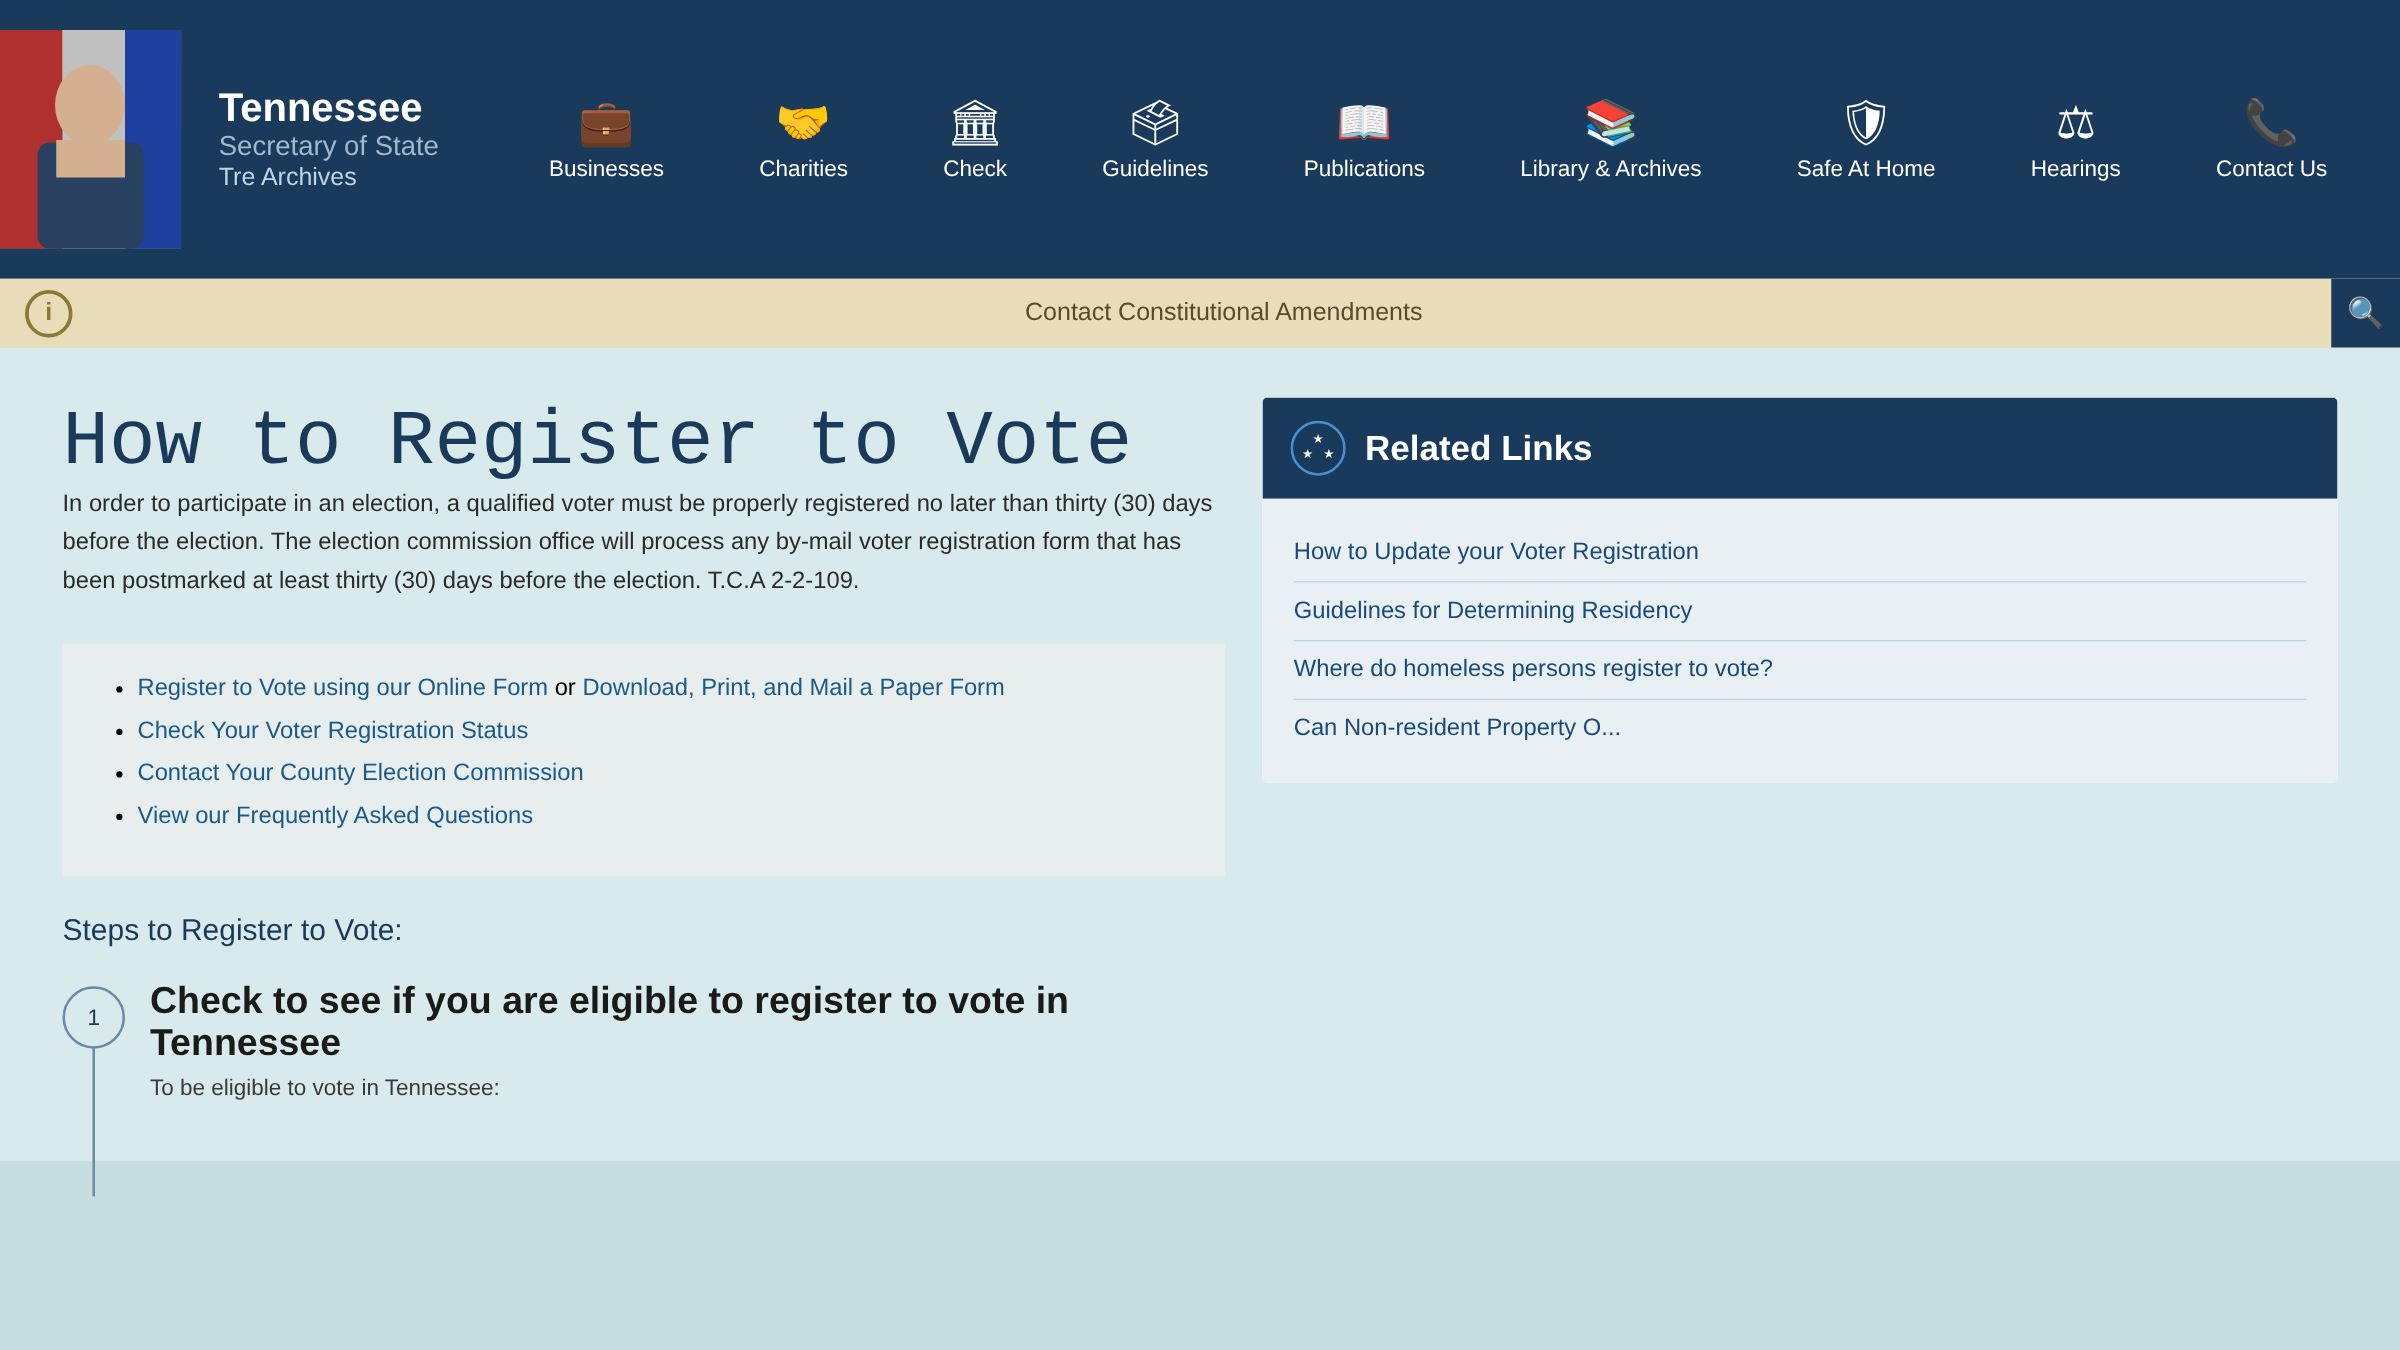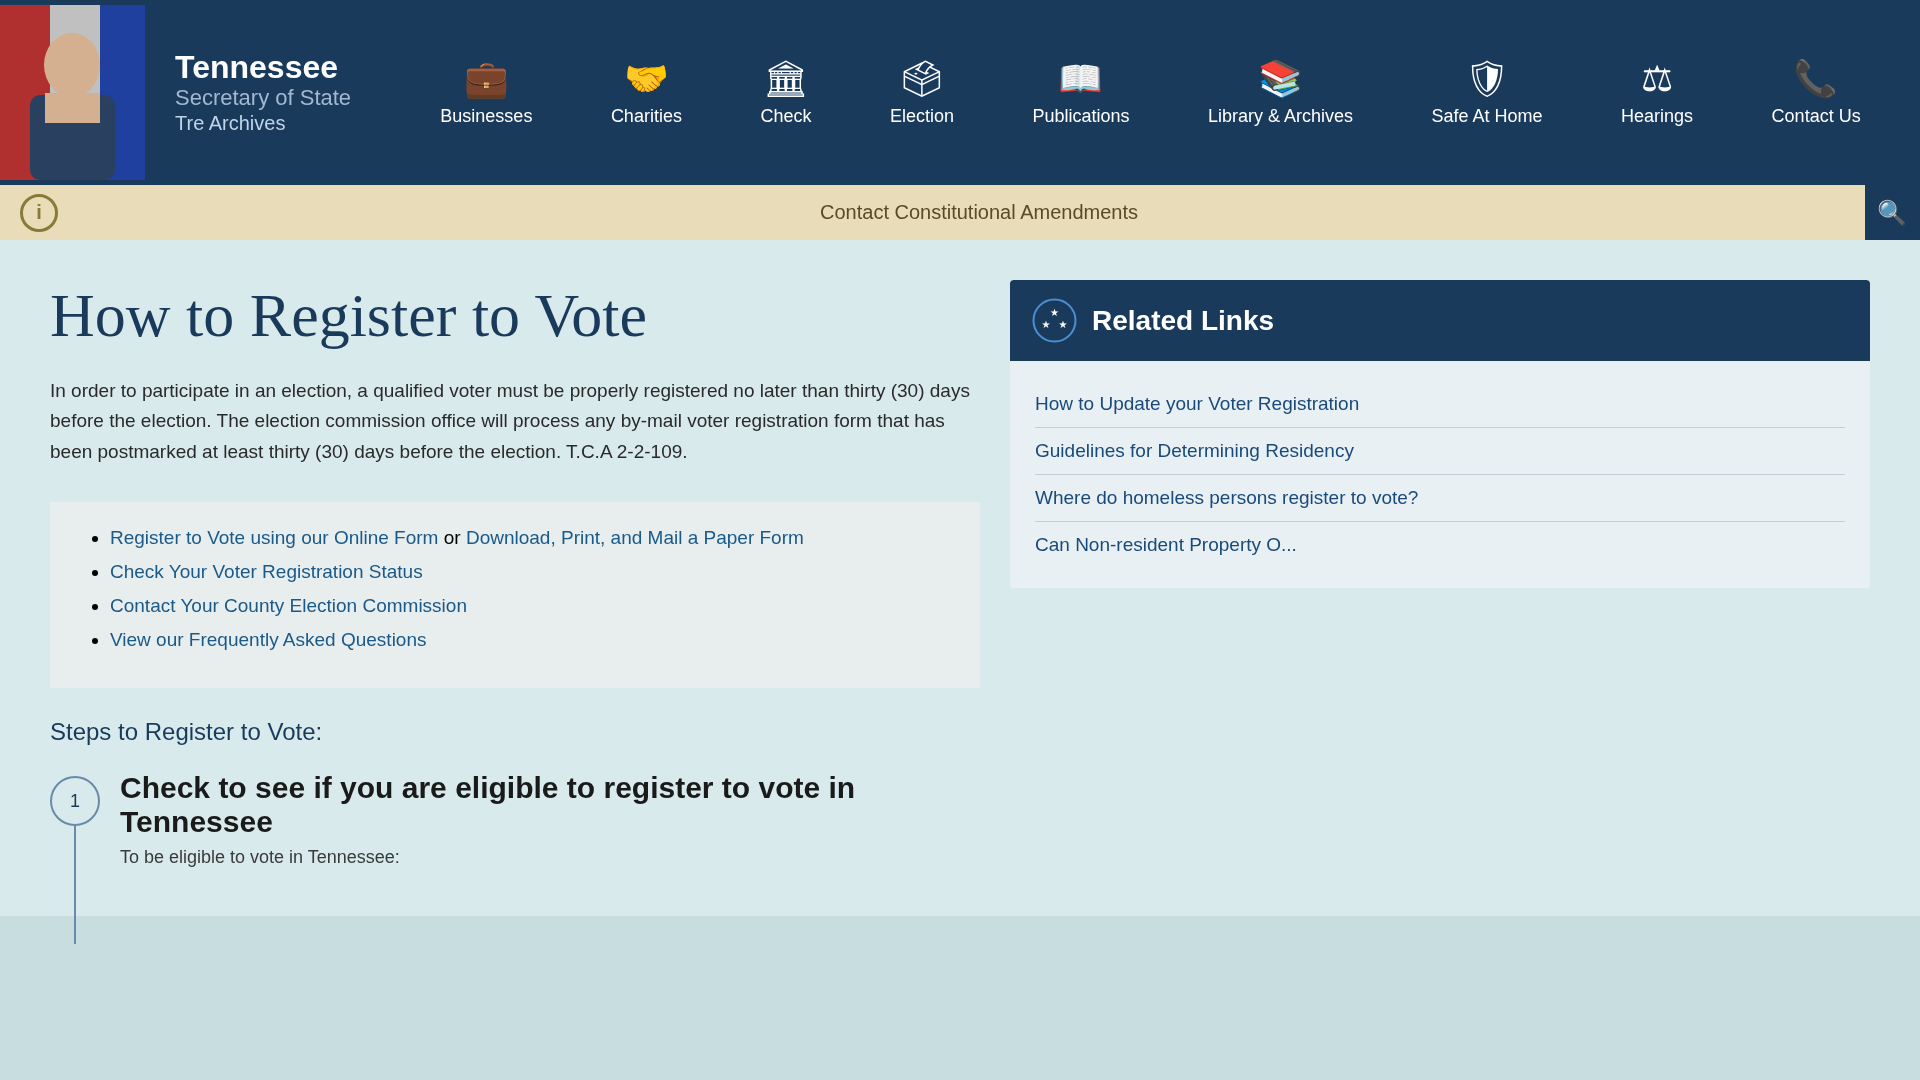--- a/index.html
+++ b/index.html
@@ -3,21 +3,21 @@
   <meta charset="utf-8">
   <style>
     * { margin: 0; padding: 0; box-sizing: border-box; }
     body { font-family: Arial, sans-serif; background: #c8dde0; width: 1920px; min-height: 1080px; overflow-x: hidden; }
 
     
     .header {
       background: #1a3a5c;
       display: flex;
       align-items: center;
-      height: 185px;
+      height: 223px;
       padding: 0;
     }
     .header-photo {
       width: 145px;
       height: 175px;
       background: linear-gradient(135deg, #8a7a6a 0%, #b09080 40%, #6a8090 100%);
       flex-shrink: 0;
       overflow: hidden;
       position: relative;
     }
@@ -132,22 +132,21 @@
       gap: 30px;
     }
     .content-left {
       flex: 1;
       max-width: 950px;
     }
     .page-title {
       font-size: 62px;
       color: #1a3a5c;
       font-weight: 300;
-      margin-bottom: 25px;
-      font-family: Liberation Serif, serif;
+      font-family: Liberation Mono, monospace;
     }
     .intro-text {
       font-size: 19px;
       color: #2a2a2a;
       line-height: 1.6;
       margin-bottom: 35px;
       max-width: 940px;
     }
     .links-section {
       background: #e8eded;
@@ -307,21 +306,21 @@
     <a class="nav-item" href="#">
       <span class="nav-icon">🤝</span>
       <span class="nav-label">Charities</span>
     </a>
     <a class="nav-item" href="#">
       <span class="nav-icon">🏛</span>
       <span class="nav-label">Check</span>
     </a>
     <a class="nav-item" href="#">
       <span class="nav-icon">🗳</span>
-      <span class="nav-label">Election</span>
+      <span class="nav-label">Guidelines</span>
     </a>
     <a class="nav-item" href="#">
       <span class="nav-icon">📖</span>
       <span class="nav-label">Publications</span>
     </a>
     <a class="nav-item" href="#">
       <span class="nav-icon">📚</span>
       <span class="nav-label">Library &amp; Archives</span>
     </a>
     <a class="nav-item" href="#">

